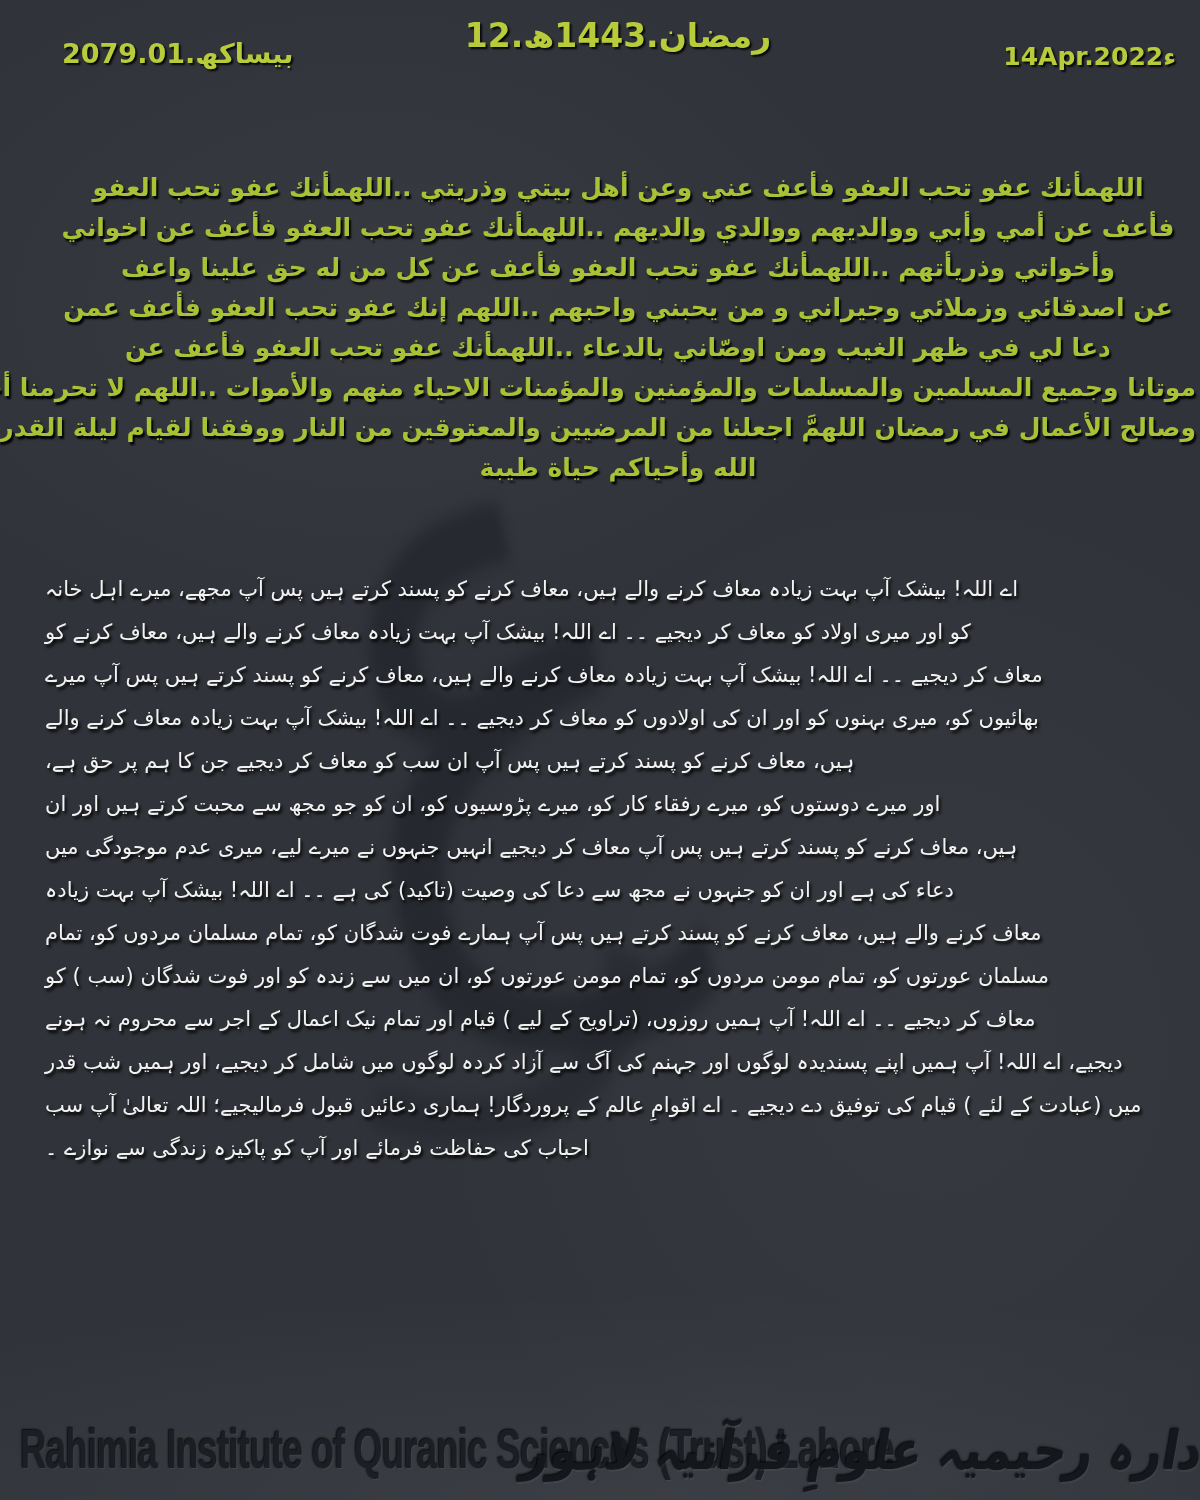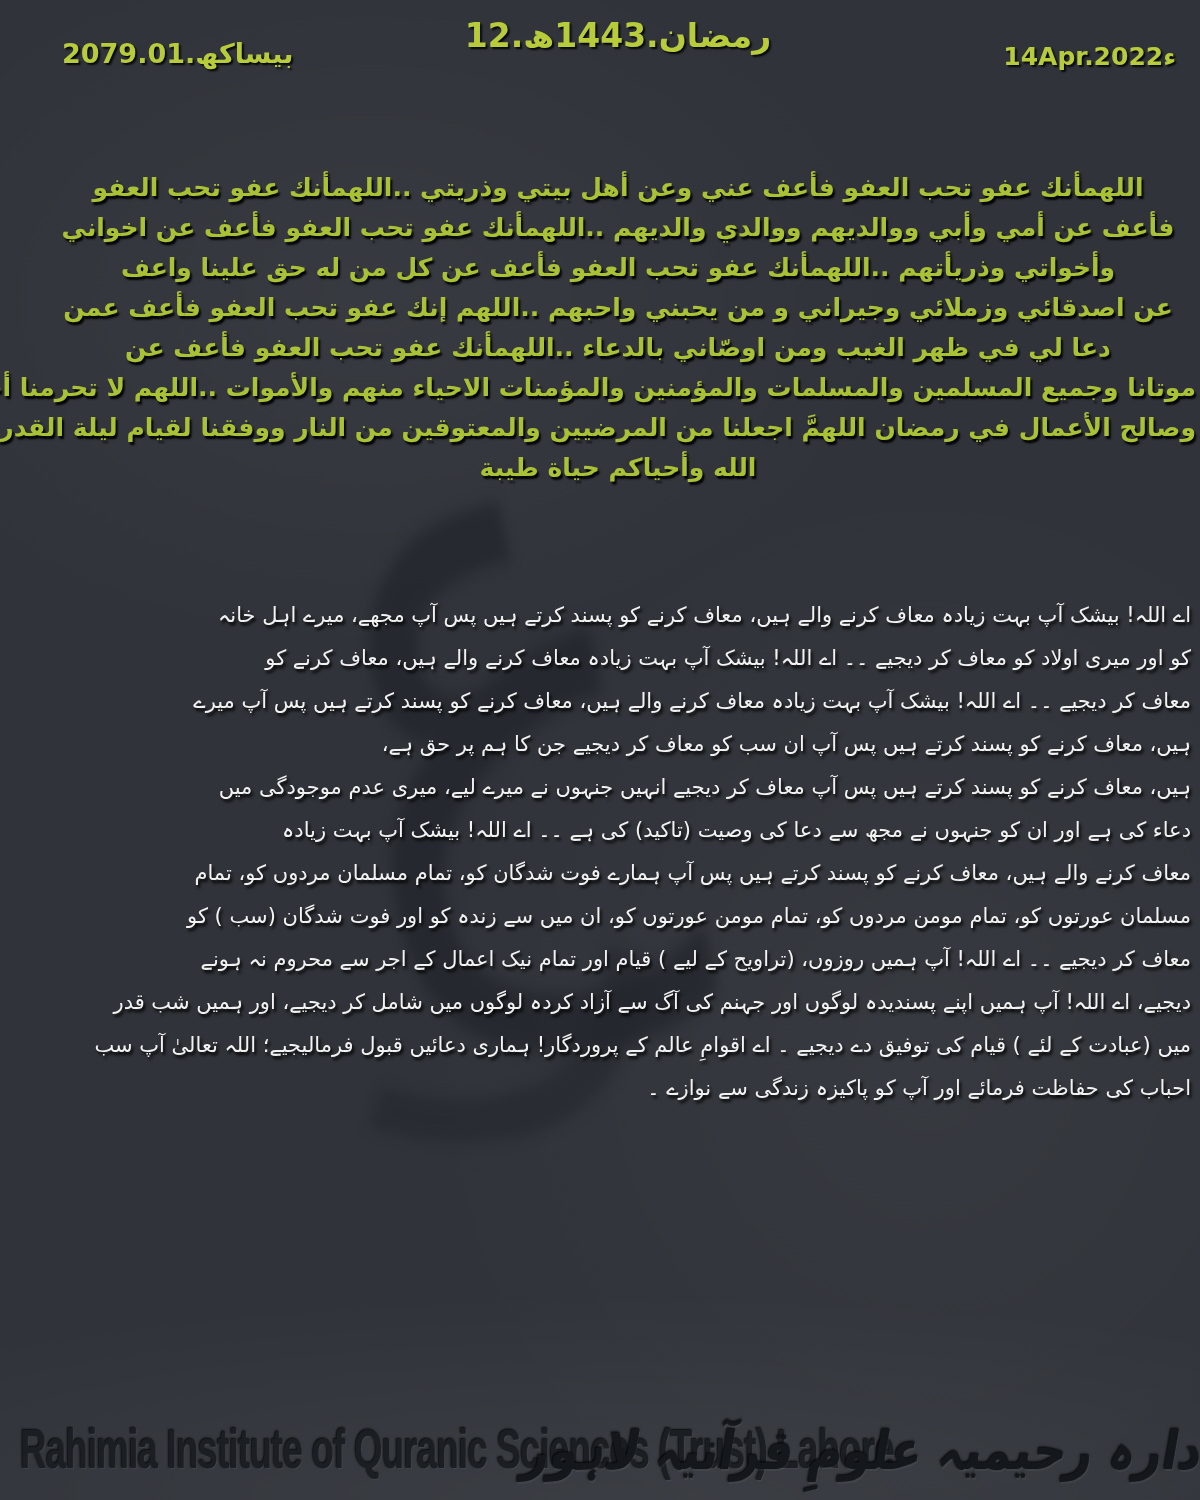--- a/index.html
+++ b/index.html
@@ -75,23 +75,23 @@
   .arabic-line{
     color:#a9c134;
     font-size:25px;
     font-weight:bold;
     line-height:40px;
     white-space:nowrap;
     text-shadow:2px 3px 2px rgba(0,0,0,0.95);
   }
   .urdu-block{
     position:absolute;
-    left:45px;right:45px;top:594px;
+    left:45px;right:45px;top:568px;
     direction:rtl;
-    text-align:right;
+    text-align:left;
     z-index:1;
   }
   .urdu-line{
     color:#f2f2f2;
     font-size:21px;
     line-height:43px;
     white-space:nowrap;
     text-shadow:2px 3px 3px rgba(0,0,0,0.95);
   }
   .footer{
@@ -149,21 +149,23 @@
     <div class="arabic-line">دعا لي في ظهر الغيب ومن اوصّاني بالدعاء ..اللهمأنك عفو تحب العفو فأعف عن</div>
     <div class="arabic-line">موتانا وجميع المسلمين والمسلمات والمؤمنين والمؤمنات الاحياء منهم والأموات ..اللهم لا تحرمنا أجر الصيام والقيام</div>
     <div class="arabic-line">وصالح الأعمال في رمضان اللهمَّ اجعلنا من المرضيين والمعتوقين من النار ووفقنا لقيام ليلة القدر آميــــــــن يارب العالمين حفظكم</div>
     <div class="arabic-line">الله وأحياكم حياة طيبة</div>
   </div>
 
   <div class="urdu-block">
     <div class="urdu-line">اے اللہ! بیشک آپ بہت زیادہ معاف کرنے والے ہیں، معاف کرنے کو پسند کرتے ہیں پس آپ مجھے، میرے اہل خانہ</div>
     <div class="urdu-line">کو اور میری اولاد کو معاف کر دیجیے ۔۔ اے اللہ! بیشک آپ بہت زیادہ معاف کرنے والے ہیں، معاف کرنے کو</div>
     <div class="urdu-line">معاف کر دیجیے ۔۔ اے اللہ! بیشک آپ بہت زیادہ معاف کرنے والے ہیں، معاف کرنے کو پسند کرتے ہیں پس آپ میرے</div>
+    <div class="urdu-line">بھائیوں کو، میری بہنوں کو اور ان کی اولادوں کو معاف کر دیجیے ۔۔ اے اللہ! بیشک آپ بہت زیادہ معاف کرنے والے</div>
     <div class="urdu-line">ہیں، معاف کرنے کو پسند کرتے ہیں پس آپ ان سب کو معاف کر دیجیے جن کا ہم پر حق ہے،</div>
+    <div class="urdu-line">اور میرے دوستوں کو، میرے رفقاء کار کو، میرے پڑوسیوں کو، ان کو جو مجھ سے محبت کرتے ہیں اور ان</div>
     <div class="urdu-line">ہیں، معاف کرنے کو پسند کرتے ہیں پس آپ معاف کر دیجیے انہیں جنہوں نے میرے لیے، میری عدم موجودگی میں</div>
     <div class="urdu-line">دعاء کی ہے اور ان کو جنہوں نے مجھ سے دعا کی وصیت (تاکید) کی ہے ۔۔ اے اللہ! بیشک آپ بہت زیادہ</div>
     <div class="urdu-line">معاف کرنے والے ہیں، معاف کرنے کو پسند کرتے ہیں پس آپ ہمارے فوت شدگان کو، تمام مسلمان مردوں کو، تمام</div>
     <div class="urdu-line">مسلمان عورتوں کو، تمام مومن مردوں کو، تمام مومن عورتوں کو، ان میں سے زندہ کو اور فوت شدگان (سب ) کو</div>
     <div class="urdu-line">معاف کر دیجیے ۔۔ اے اللہ! آپ ہمیں روزوں، (تراویح کے لیے ) قیام اور تمام نیک اعمال کے اجر سے محروم نہ ہونے</div>
     <div class="urdu-line">دیجیے، اے اللہ! آپ ہمیں اپنے پسندیدہ لوگوں اور جہنم کی آگ سے آزاد کردہ لوگوں میں شامل کر دیجیے، اور ہمیں شب قدر</div>
     <div class="urdu-line">میں (عبادت کے لئے ) قیام کی توفیق دے دیجیے ۔ اے اقوامِ عالم کے پروردگار! ہماری دعائیں قبول فرمالیجیے؛ اللہ تعالیٰ آپ سب</div>
     <div class="urdu-line">احباب کی حفاظت فرمائے اور آپ کو پاکیزہ زندگی سے نوازے ۔</div>
   </div>
 

